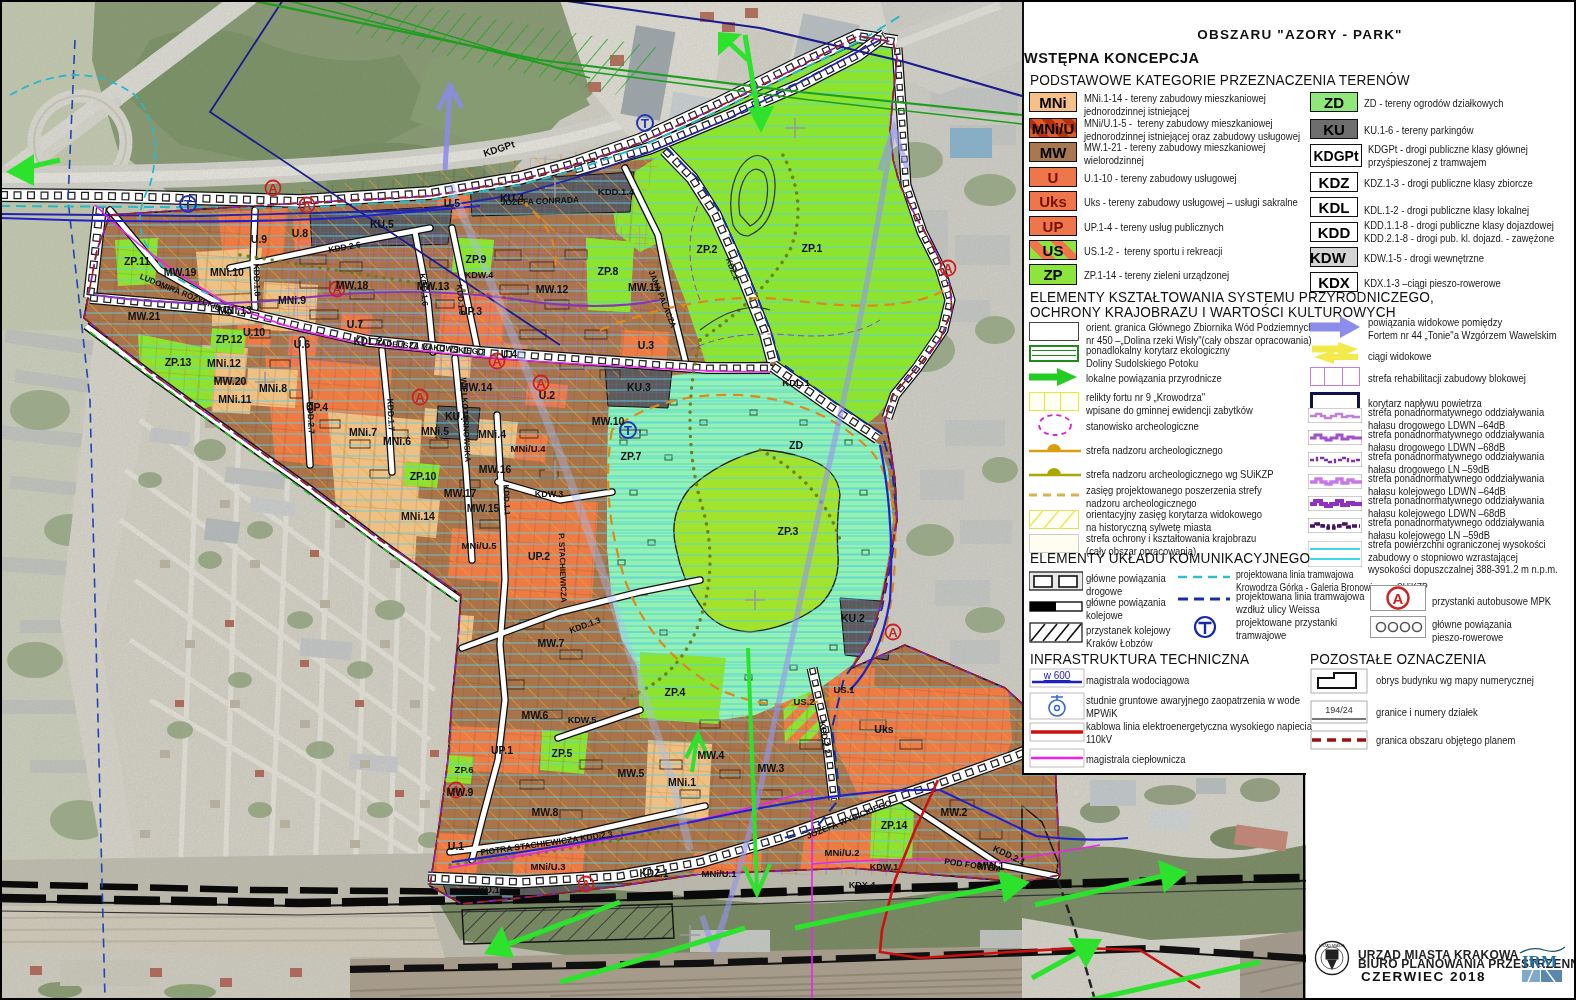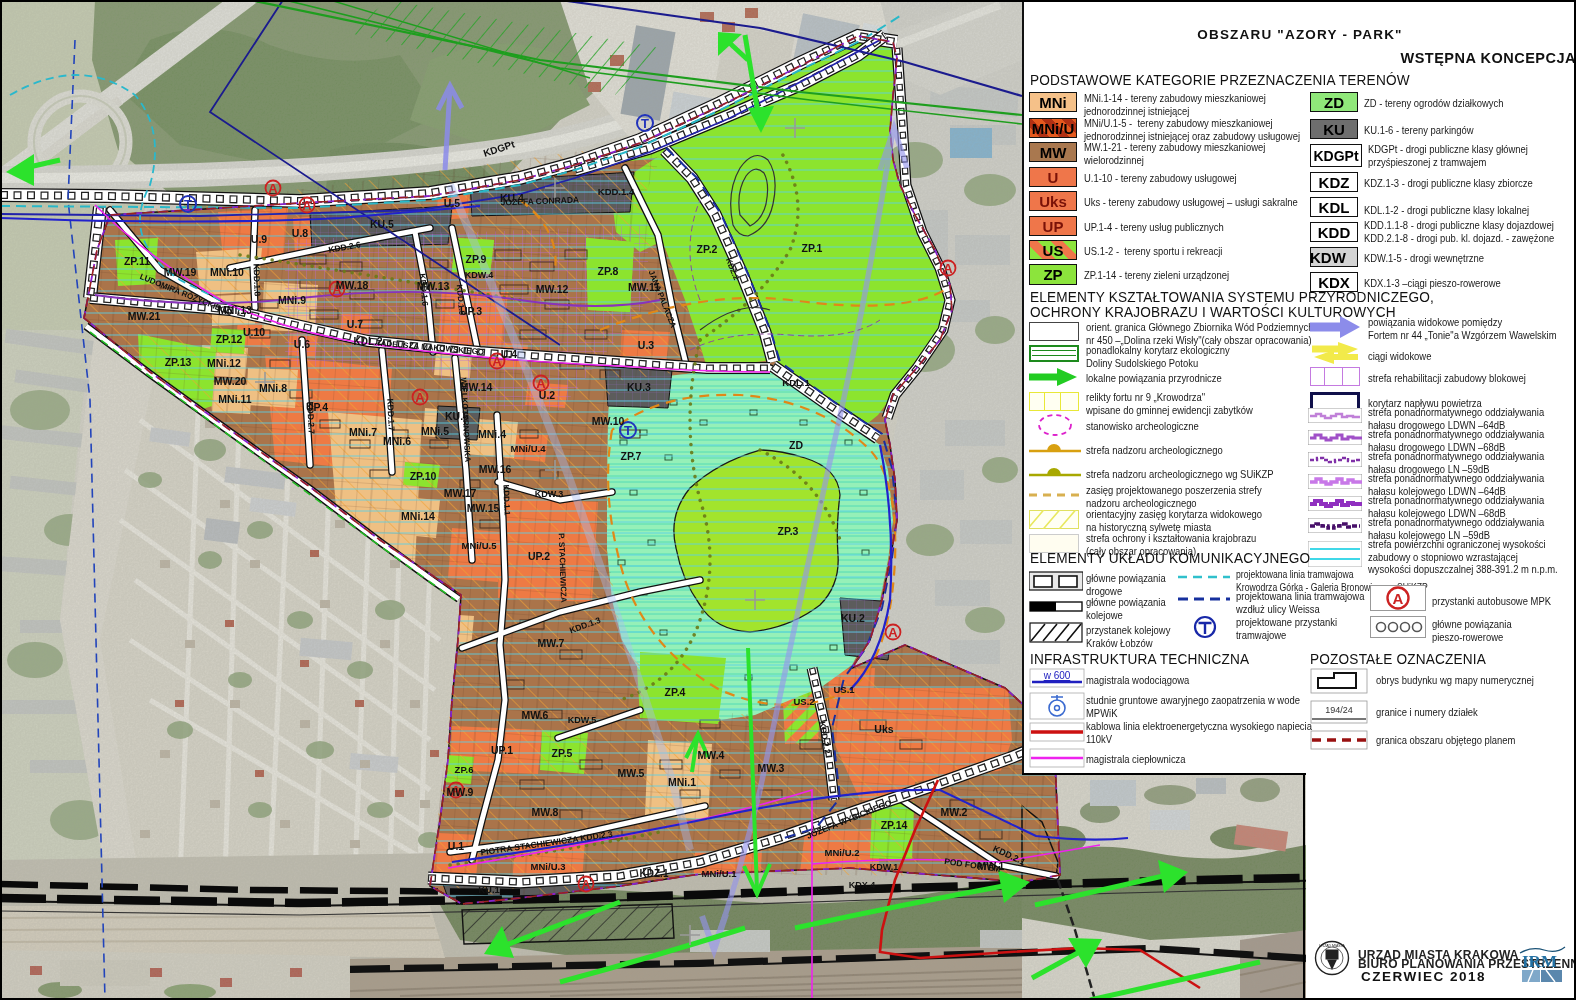--- a/index.html
+++ b/index.html
@@ -921,21 +921,21 @@
 <text x="660" y="300" font-size="8" transform="rotate(68 660 300)">JANA PALACZA</text>
 <text x="730" y="270" font-size="8" transform="rotate(68 730 270)">KDZ.2</text>
 <text x="822" y="738" font-size="8.5" transform="rotate(80 822 738)">KDD.2.2</text>
 <text x="1496" y="176" font-size="8.5" transform="rotate(60 1496 176)"> </text>
 </g>
 </svg>
 
 <div id="legend">
 
 <div class="hdr" style="left:0;top:27px;width:552px;text-align:center;font-weight:bold;font-size:13.5px;letter-spacing:1.2px;transform:none;">OBSZARU "AZORY - PARK"</div>
-<div class="hdr" style="left:0;top:50px;width:552px;text-align:right;font-weight:bold;font-size:14.5px;letter-spacing:0.5px;transform:none;">WSTĘPNA KONCEPCJA</div>
+<div class="hdr" style="left:0;top:50px;width:552px;text-align:left;font-weight:bold;font-size:14.5px;letter-spacing:0.5px;transform:none;">WSTĘPNA KONCEPCJA</div>
 
 <div class="hdr" style="left:6px;top:71px;">PODSTAWOWE KATEGORIE PRZEZNACZENIA TERENÓW</div>
 
 <div class="sw" style="left:5px;top:92px;width:48px;height:20px;background:#f5c189;border:1.6px solid #111;"></div>
 <div class="swl" style="left:5px;top:94px;width:48px;">MNi</div>
 <div class="t" style="left:60px;top:92px;">MNi.1-14 - tereny zabudowy mieszkaniowej<br>jednorodzinnej istniejącej</div>
 
 <div class="sw" style="left:5px;top:118px;width:48px;height:20px;border:1.6px solid #111;background:repeating-linear-gradient(45deg,#e4591e 0 7px,#b23013 7px 14px);"></div>
 <div class="swl" style="left:5px;top:120px;width:48px;">MNi/U</div>
 <div class="t" style="left:60px;top:117px;">MNi/U.1-5 -&nbsp; tereny zabudowy mieszkaniowej<br>jednorodzinnej istniejącej oraz zabudowy usługowej</div>

